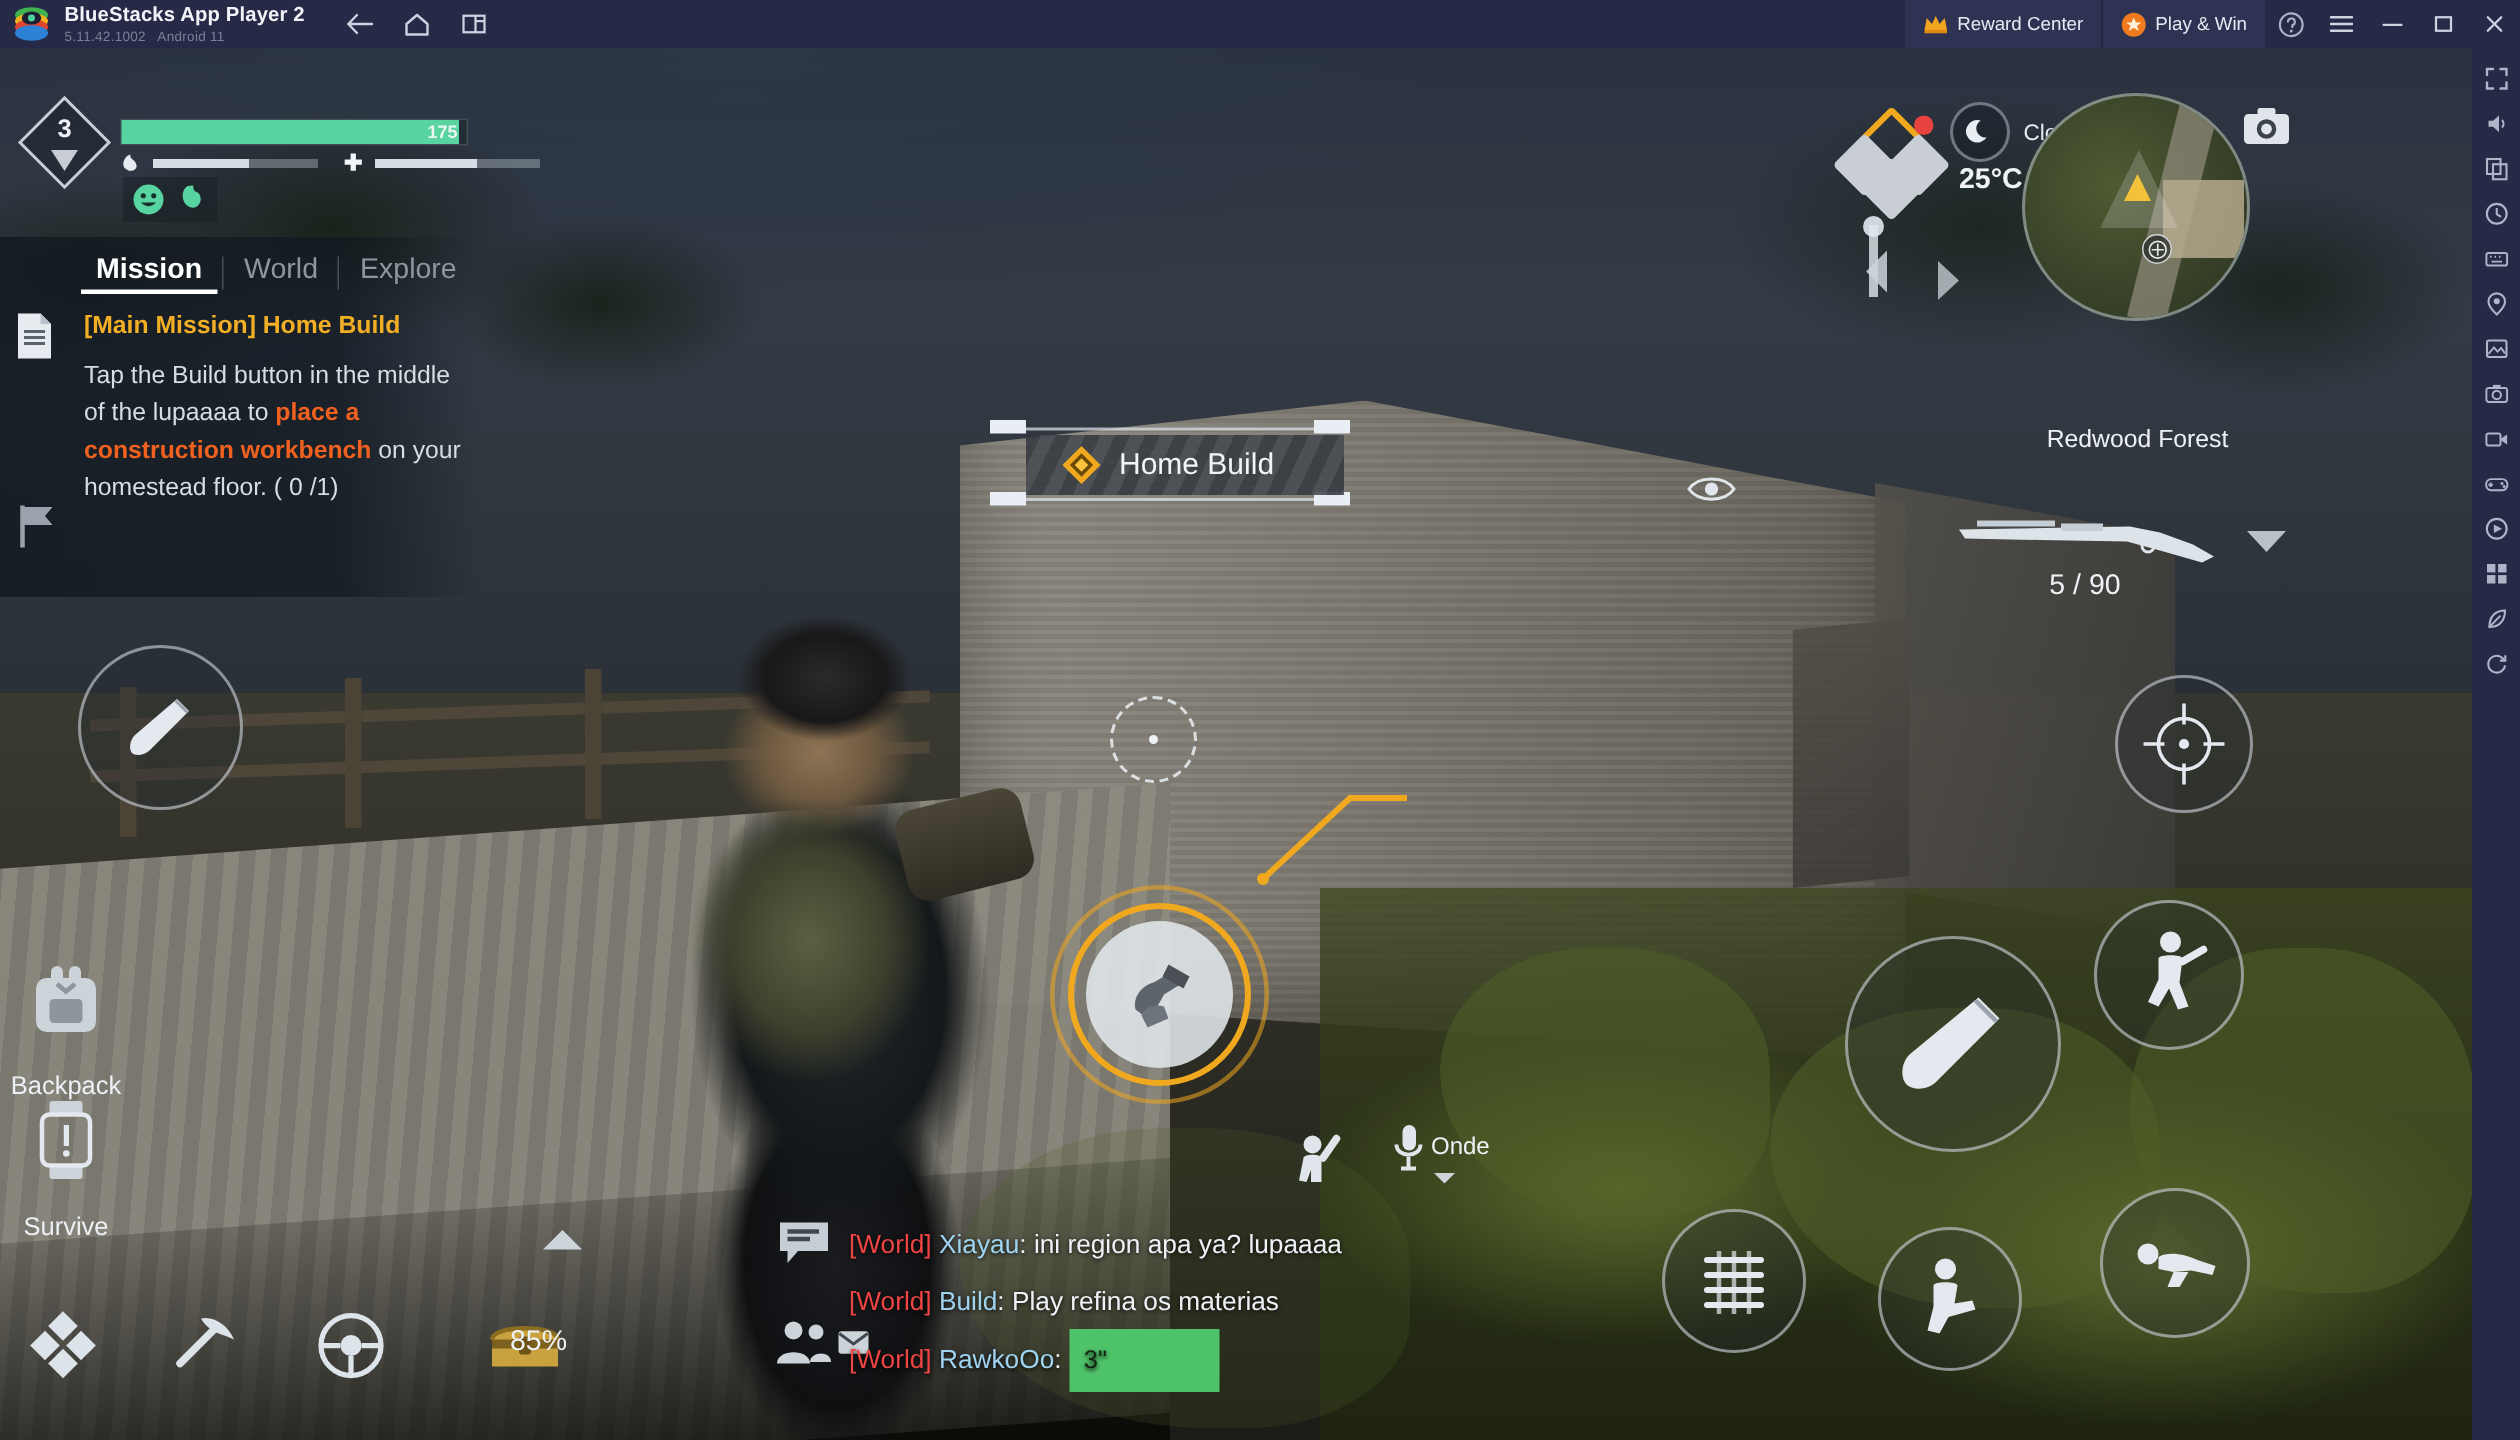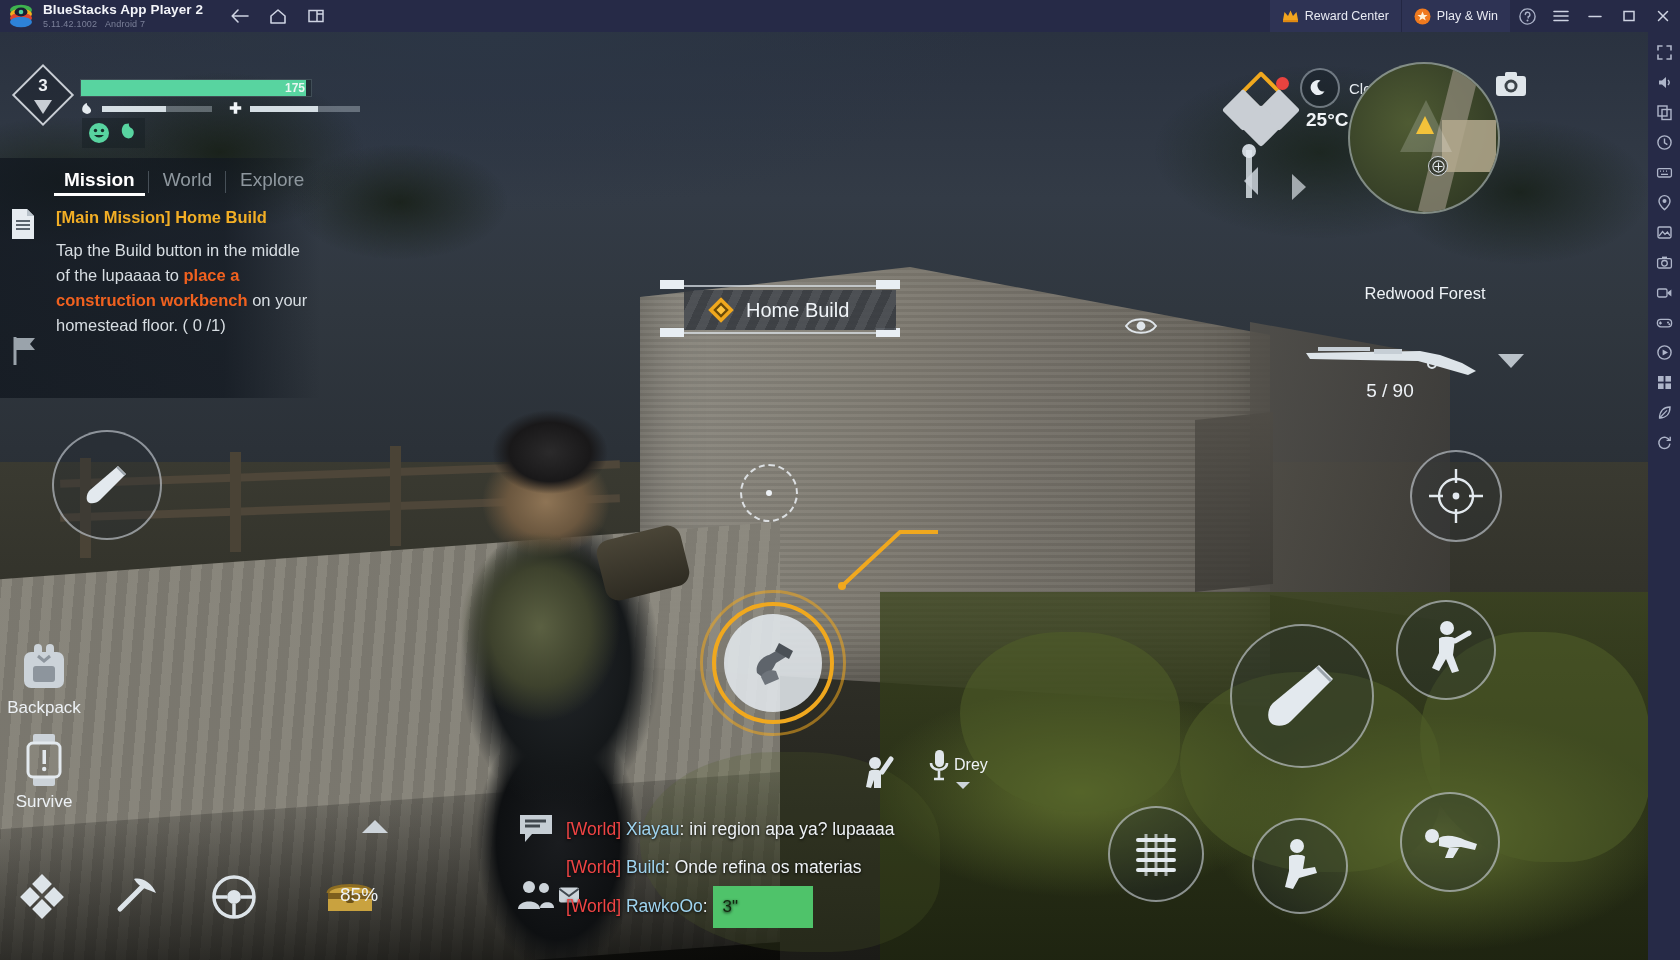--- a/index.html
+++ b/index.html
@@ -230,21 +230,21 @@
     border-radius:50%; border:4px solid #f0a81e; }
   .bb-core { position:absolute; left:24px; top:24px; width:98px; height:98px;
     border-radius:50%; background:rgba(225,231,236,.88);
     display:flex; align-items:center; justify-content:center; }
 
   
   .circbtn { position:absolute; border-radius:50%;
     border:2px solid rgba(225,232,238,.55); background:rgba(35,42,50,.30);
     display:flex; align-items:center; justify-content:center; cursor:pointer; }
   .sidebtn { position:absolute; width:80px; cursor:pointer; text-align:center; }
-  .sidebtn .lbl { color:#edf1f5; font-size:17px; margin-top:4px; }
+  .sidebtn .lbl { color:#edf1f5; font-size:17px; margin-top:20px; }
   .quickbar { position:absolute; left:0; top:802px; width:430px; height:126px;
     display:flex; align-items:center; }
   .qb-item { width:72px; height:72px; display:flex; align-items:center;
     justify-content:center; cursor:pointer; position:relative; }
   .pct { position:absolute; left:340px; top:852px; color:#eef2f6; font-size:19px; }
   .up-chev { position:absolute; left:362px; top:788px; width:0; height:0;
     border-left:13px solid transparent; border-right:13px solid transparent;
     border-bottom:13px solid #cdd4da; cursor:pointer; }
 
   
@@ -288,21 +288,21 @@
         <ellipse cx="13" cy="19" rx="11" ry="5.2" fill="#2d82d8"></ellipse>
         <ellipse cx="13" cy="9" rx="6.5" ry="4.4" fill="#1a1f33"></ellipse>
         <circle cx="13" cy="9" r="2.3" fill="#4fd0a0"></circle>
       </svg>
     </div>
     <div class="bs-titles">
       <span class="bs-name">BlueStacks App Player 2</span>
       <span class="bs-sub">
         <span>5.11.42.1002</span>
         &nbsp;
-        <span>Android 7</span>
+        <span>Android 11</span>
       </span>
     </div>
     <div class="bs-navbtns">
       <div class="bs-navbtn">
         <svg width="20" height="18" viewBox="0 0 20 18">
           <path d="M18 9 H3 M8 3 L2.2 9 L8 15" stroke="#ced3e2" stroke-width="1.6" fill="none" stroke-linecap="round" stroke-linejoin="round"></path>
         </svg>
       </div>
       <div class="bs-navbtn">
         <svg width="20" height="18" viewBox="0 0 20 18">
@@ -649,21 +649,21 @@
       </div>
       <div class="chat-lines">
         <div class="cline">
           <span class="c-chan">[World]</span>
           <span class="c-name">Xiayau</span><span class="c-text">:</span>
           <span class="c-text">ini region apa ya? lupaaaa</span>
         </div>
         <div class="cline">
           <span class="c-chan">[World]</span>
           <span class="c-name">Build</span><span class="c-text">:</span>
-          <span class="c-text">Onde refina os materias</span>
+          <span class="c-text">Play refina os materias</span>
         </div>
         <div class="cline">
           <span class="c-chan">[World]</span>
           <span class="c-name">RawkoOo</span><span class="c-text">:</span>
           <span class="c-input">3"</span>
         </div>
       </div>
     </div>
 
     <div class="emote-left">
@@ -672,21 +672,21 @@
         <path d="M11 18 C11 15 23 15 23 18 L23 34 L16 34 L16 26 L13 34 L8 33 Z" fill="#dfe5ea"></path>
         <path d="M24 18 L33 5" stroke="#dfe5ea" stroke-width="5" stroke-linecap="round"></path>
       </svg>
     </div>
     <div class="voice">
       <svg width="22" height="34" viewBox="0 0 22 34">
         <rect x="7" y="2" width="9" height="17" rx="4.5" fill="#dfe5ea"></rect>
         <path d="M3 15 C3 24 19 24 19 15" stroke="#dfe5ea" stroke-width="2.6" fill="none"></path>
         <path d="M11 23 V30 M6 31 H16" stroke="#dfe5ea" stroke-width="2.6"></path>
       </svg>
-      <span class="vlbl">Drey</span>
+      <span class="vlbl">Onde</span>
     </div>
     <div class="voice-chev"></div>
 
     <div class="circbtn" style="left:1410px;top:418px;width:92px;height:92px;">
       <svg width="58" height="58" viewBox="0 0 58 58">
         <circle cx="29" cy="29" r="17" fill="none" stroke="#e3e9ee" stroke-width="2.4"></circle>
         <path d="M29 2 V16 M29 42 V56 M2 29 H16 M42 29 H56" stroke="#e3e9ee" stroke-width="2.4"></path>
         <circle cx="29" cy="29" r="3.4" fill="#e3e9ee"></circle>
       </svg>
     </div>

